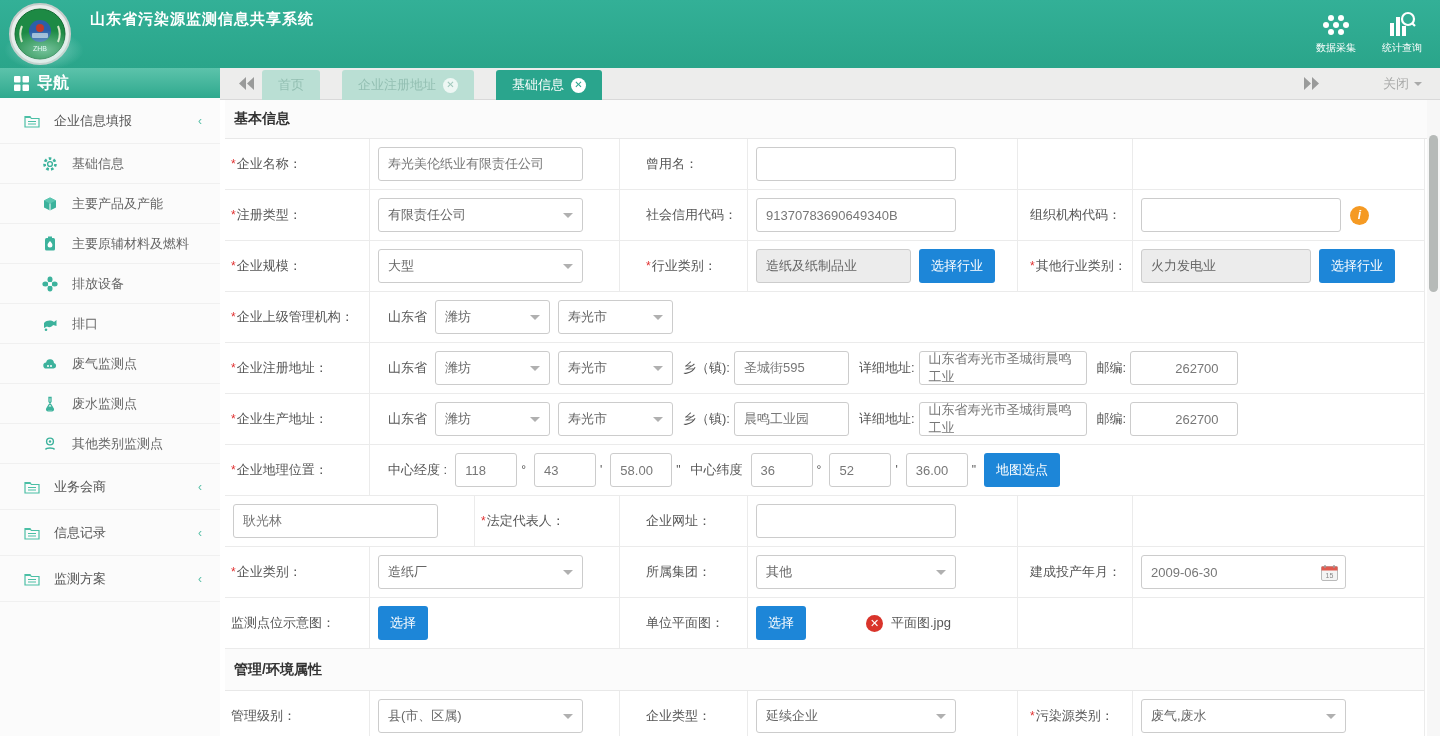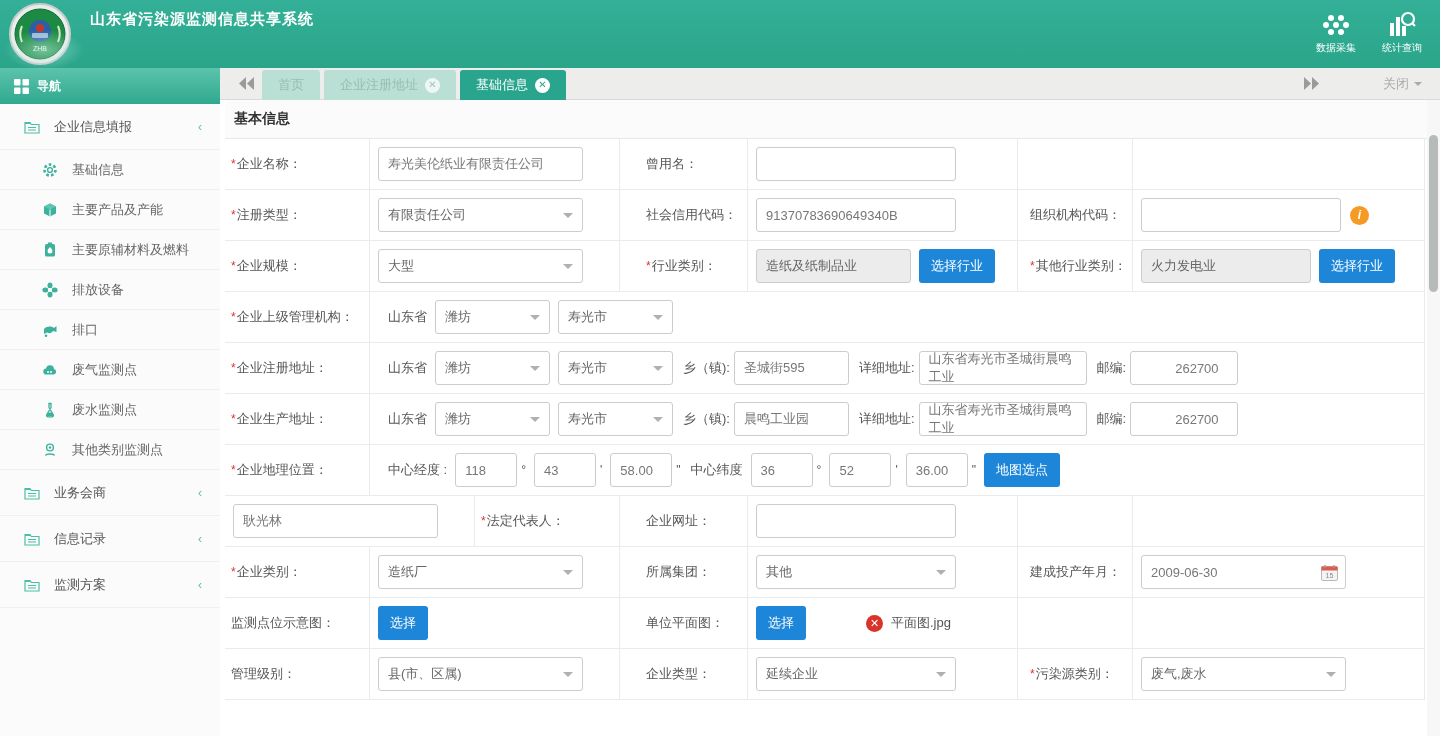--- a/index.html
+++ b/index.html
@@ -11,36 +11,36 @@
   .logo-wrap { position:absolute; left:8px; top:2px; width:70px; height:66px; }
   .logo-glow { position:absolute; left:-4px; top:28px; width:80px; height:40px; border-radius:50%;
                background:radial-gradient(ellipse at center, rgba(190,240,228,.55), rgba(190,240,228,0) 70%); }
   .app-title { position:absolute; left:90px; top:10px; color:#fff; font-size:15px; font-weight:bold; letter-spacing:1px; }
   .header-actions { position:absolute; right:18px; top:8px; display:flex; gap:26px; }
   .h-action { display:flex; flex-direction:column; align-items:center; color:#fff; font-size:10px; cursor:pointer; }
   .h-action .ic { height:30px; display:flex; align-items:flex-end; margin-bottom:3px; }
 
   
   .sidebar { position:absolute; left:0; top:68px; width:220px; bottom:0; background:#fbfbfb; }
-  .navstrip { height:36px; background:linear-gradient(#5cc3ab,#2fa98e); color:#fff; display:flex; align-items:center;
-              padding-left:14px; font-size:12px; font-weight:bold; gap:8px; }
+  .navstrip { height:30px; background:linear-gradient(#5cc3ab,#2fa98e); color:#fff; display:flex; align-items:center;
+              padding-left:14px; font-size:16px; font-weight:bold; gap:8px; }
   .side-item { display:flex; align-items:center; border-bottom:1px solid #f0f0f0; cursor:pointer; color:#666; font-size:13px; background:#fbfbfb; }
   .side-item .sicon { width:16px; height:16px; flex:0 0 16px; }
   .side-item.parent { height:46px; padding-left:24px; color:#555; }
   .side-item.child  { height:40px; padding-left:42px; }
   .side-item .slabel { margin-left:14px; flex:1; }
   .side-item .chev { margin-right:18px; color:#58bfa7; font-size:12px; }
 
   
   .tabbar { position:absolute; left:220px; top:68px; right:0; height:32px; background:#ededec; border-bottom:1px solid #d9d9d9; }
   .tab-scroll-left { position:absolute; left:18px; top:8px; }
   .tab-scroll-right { position:absolute; right:120px; top:8px; }
   .closer { position:absolute; right:18px; top:7px; color:#a9aaa9; font-size:13px; cursor:pointer; display:flex; align-items:center; gap:5px; }
   .closer .dn { width:0; height:0; border:4px solid transparent; border-top-color:#a9aaa9; margin-top:4px; }
-  .tabs { position:absolute; left:42px; top:2px; display:flex; gap:4px; height:22px;justify-content:space-between; }
+  .tabs { position:absolute; left:42px; top:2px; display:flex; gap:22px; height:22px;justify-content:space-between; }
   .tab { height:30px; padding:0 16px; display:flex; align-items:center; gap:7px; font-size:13px;
          border-radius:3px 3px 0 0; background:#badfd4; color:#93bfb2; cursor:pointer; }
   .tab.active { background:#2aa58d; color:#fff; }
   .tab-x { width:15px; height:15px; border-radius:50%; display:flex; align-items:center; justify-content:center;
            font-size:10px; line-height:1; }
   .tab.active .tab-x { background:#fff; color:#2aa58d; }
   .tab:not(.active) .tab-x { background:rgba(255,255,255,.75); color:#9fc7bb; }
 
   
   .content { position:absolute; left:220px; top:100px; right:0; bottom:0; background:#fff; padding-left:5px; }
@@ -541,20 +541,21 @@
       <div class="cell c-f2" style="overflow:visible;">
         <button class="btn">选择</button>
         <span class="del-badge">✕</span>
         <span class="file-name">平面图.jpg</span>
       </div>
       <div class="cell c-l3"></div>
       <div class="cell c-f3"></div>
     </div>
   </div>
 
+  <div class="section-head s2" style="margin-right:15px;border-right:1px solid #ebebeb;">管理/环境属性</div>
 
   <div class="form-table">
 
     <div class="frow">
       <div class="cell c-l1">
           <span class="flabel">管理级别：</span>
         </div>
       <div class="cell c-f1">
         <span class="select w205">
             <span>县(市、区属)</span>

